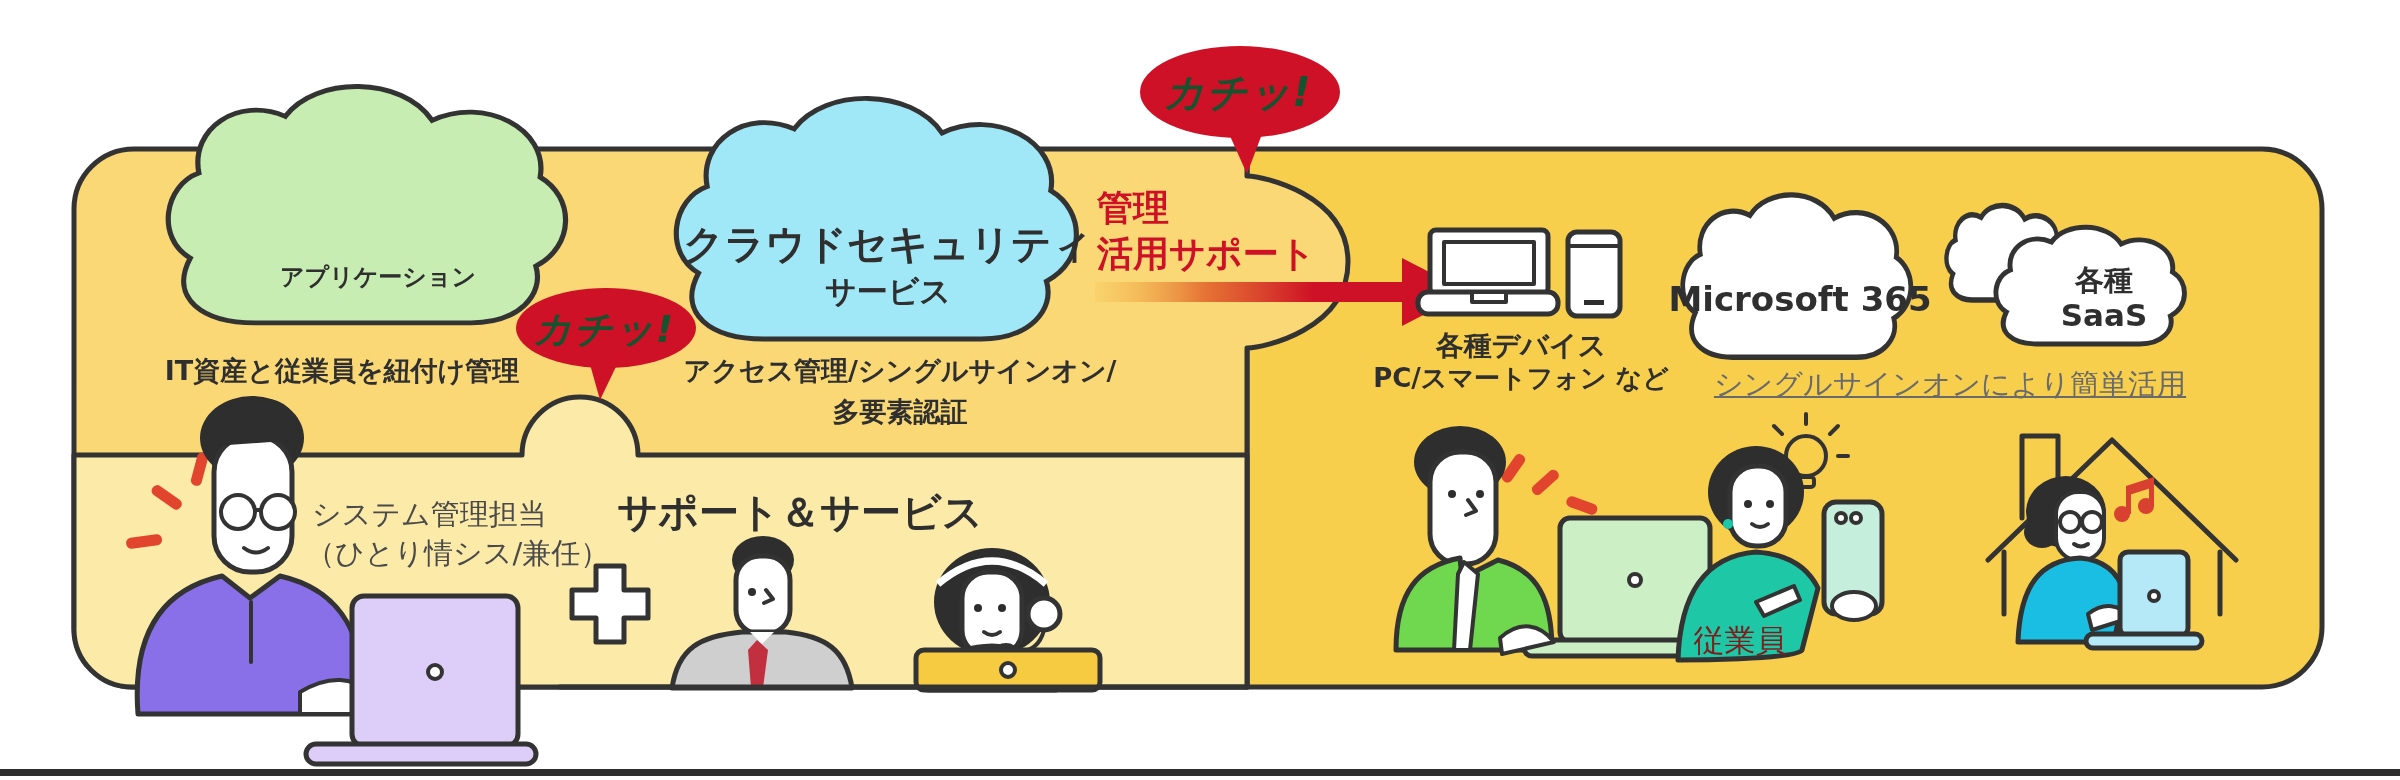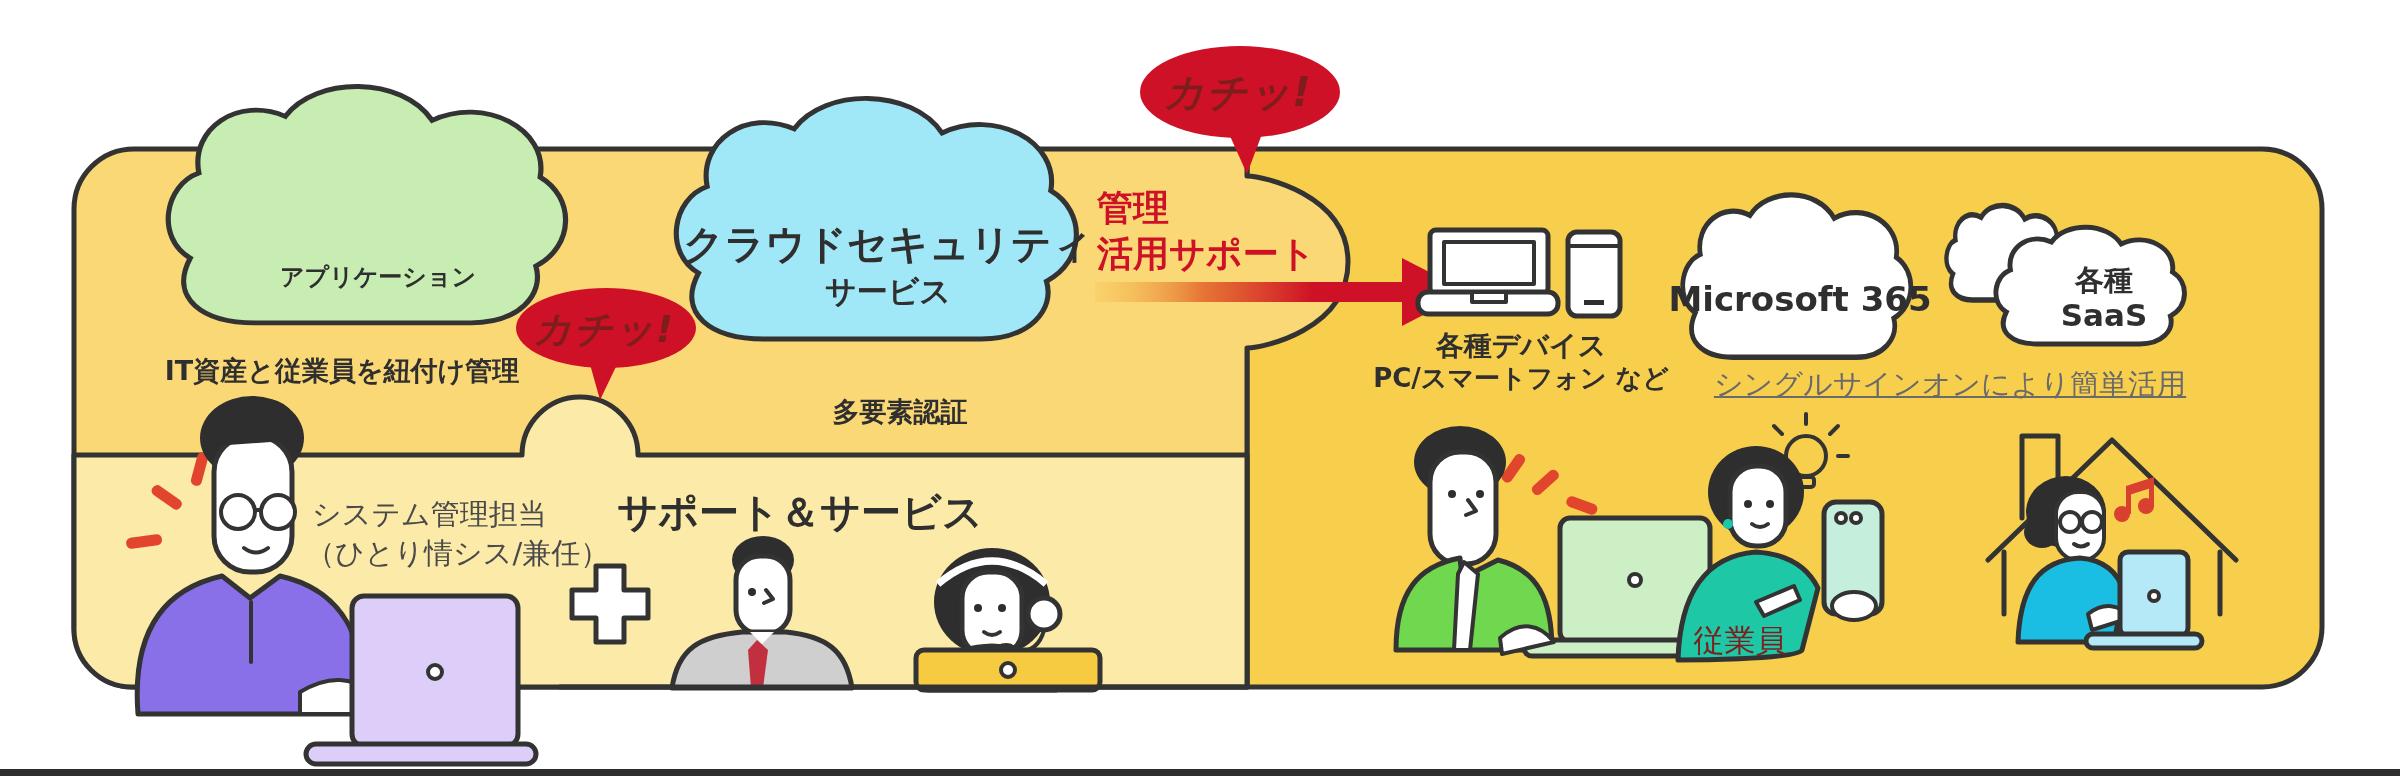--- a/index.html
+++ b/index.html
@@ -20,21 +20,21 @@
   .cloud-blue{fill:var(--cloud-blue);stroke:var(--outline);stroke-width:1.18px;}
   .cloud-white-lg{fill:#fff;stroke:var(--outline);stroke-width:1.9px;}
   .cloud-white-sm{fill:#fff;stroke:var(--outline);stroke-width:3.4px;}
   .cloud-white-md{fill:#fff;stroke:var(--outline);stroke-width:2.4px;}
   .red{fill:var(--accent-red);}
   .dash{fill:#E2452E;}
   .dark{fill:#2E2E2E;}
   .white{fill:#fff;}
   .t{position:absolute;font-weight:700;color:var(--text-dark);white-space:nowrap;line-height:1.12;}
   .tc{transform:translateX(-50%);}
-  .bub{color:#7f1d1d;font-style:italic;letter-spacing:2px;}
+  .bub{color:#14532d;font-style:italic;letter-spacing:2px;}
   .redt{color:var(--accent-red);}
   .grayt{color:var(--text-gray);font-weight:400;}
   .mid{color:#6A6A6A;font-weight:500;}
 </style>
 </head>
 <body>
 
 <div id="stage">
 
 <svg id="art" width="2400" height="780" viewBox="0 0 2400 780">
@@ -198,20 +198,21 @@
     <circle cx="2154" cy="596" r="5" class="white thin"></circle>
     <rect x="2086" y="634" width="116" height="14" rx="7" fill="#B5E9F8" class="st"></rect>
   </g>
 </svg>
 
 <div class="t tc" style="left:378px;top:264px;font-size:24px;">アプリケーション</div>
 <div class="t tc" style="left:342px;top:356px;font-size:27px;">IT資産と従業員を紐付け管理</div>
 
 <div class="t tc" style="left:888px;top:222px;font-size:40px;">クラウドセキュリティ</div>
 <div class="t tc" style="left:888px;top:274px;font-size:31px;">サービス</div>
+<div class="t tc" style="left:900px;top:356px;font-size:27px;">アクセス管理/シングルサインオン/</div>
 <div class="t tc" style="left:900px;top:397px;font-size:27px;">多要素認証</div>
 
 <div class="t tc bub" style="left:604px;top:308px;font-size:38px;">カチッ!</div>
 <div class="t tc bub" style="left:1238px;top:70px;font-size:40px;">カチッ!</div>
 
 <div class="t redt" style="left:1097px;top:188px;font-size:36px;">管理</div>
 <div class="t redt" style="left:1097px;top:234px;font-size:36px;">活用サポート</div>
 
 <div class="t grayt" style="left:312px;top:498px;font-size:29px;">システム管理担当</div>
 <div class="t grayt" style="left:306px;top:537px;font-size:29px;">（ひとり情シス/兼任）</div>

